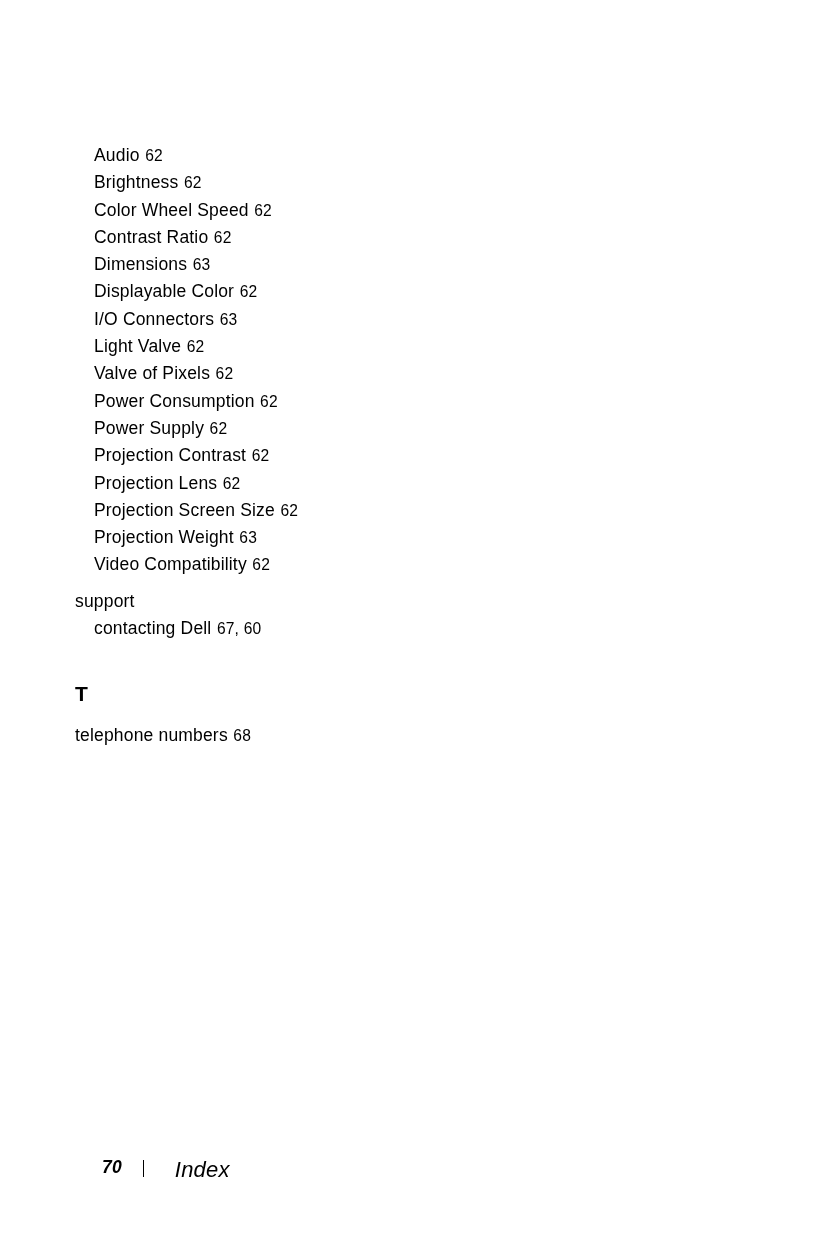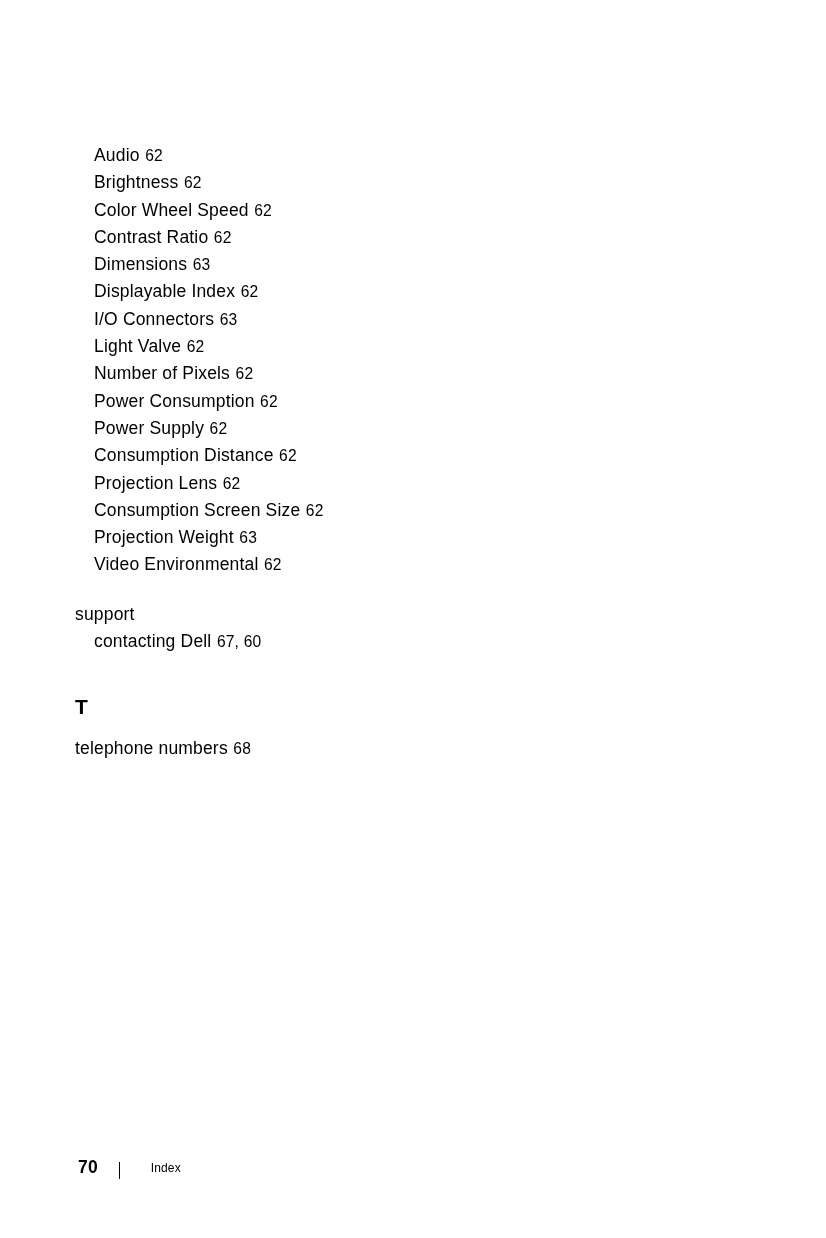--- a/index.html
+++ b/index.html
@@ -51,58 +51,59 @@
   .entry .term {
     font-size: 17.5px;
   }
 
   .entry .pages {
     font-size: 15.6px;
     margin-left: 1px;
   }
 
   .gap-before {
-    margin-top: 22px;
+    margin-top: 9px;
   }
 
   
   .section-letter {
     font-size: 21px;
     font-weight: bold;
     line-height: 1;
     margin-top: 41px;
     margin-bottom: 18px;
     letter-spacing: 0.01em;
   }
 
   
   .footer {
     position: absolute;
-    left: 78px;
+    left: 102px;
     top: 1157px;
     display: flex;
-    align-items: center;
+    align-items: flex-start;
+    font-style: italic;
   }
   .footer-page-number {
     font-size: 17.5px;
     font-weight: bold;
     letter-spacing: 0.01em;
   }
   .footer-separator {
     display: inline-block;
     width: 1px;
     height: 17px;
     background: #000000;
     margin-left: 21px;
     margin-right: 0px;
     position: relative;
     top: 3px;
   }
   .footer-label {
-    font-size: 12px;
+    font-size: 22px;
     margin-left: 31px;
     letter-spacing: 0.01em;
   }
 </style>
 </head>
 <body>
 
 <div class="page">
 
   <div class="index-body">
@@ -116,51 +117,51 @@
     <div class="entry level-2">
       <span class="term">Color Wheel Speed</span><span class="pages"> 62</span>
     </div>
     <div class="entry level-2">
       <span class="term">Contrast Ratio</span><span class="pages"> 62</span>
     </div>
     <div class="entry level-2">
       <span class="term">Dimensions</span><span class="pages"> 63</span>
     </div>
     <div class="entry level-2">
-      <span class="term">Displayable Index</span><span class="pages"> 62</span>
+      <span class="term">Displayable Color</span><span class="pages"> 62</span>
     </div>
     <div class="entry level-2">
       <span class="term">I/O Connectors</span><span class="pages"> 63</span>
     </div>
     <div class="entry level-2">
       <span class="term">Light Valve</span><span class="pages"> 62</span>
     </div>
     <div class="entry level-2">
-      <span class="term">Number of Pixels</span><span class="pages"> 62</span>
+      <span class="term">Valve of Pixels</span><span class="pages"> 62</span>
     </div>
     <div class="entry level-2">
       <span class="term">Power Consumption</span><span class="pages"> 62</span>
     </div>
     <div class="entry level-2">
       <span class="term">Power Supply</span><span class="pages"> 62</span>
     </div>
     <div class="entry level-2">
-      <span class="term">Consumption Distance</span><span class="pages"> 62</span>
+      <span class="term">Projection Contrast</span><span class="pages"> 62</span>
     </div>
     <div class="entry level-2">
       <span class="term">Projection Lens</span><span class="pages"> 62</span>
     </div>
     <div class="entry level-2">
-      <span class="term">Consumption Screen Size</span><span class="pages"> 62</span>
+      <span class="term">Projection Screen Size</span><span class="pages"> 62</span>
     </div>
     <div class="entry level-2">
       <span class="term">Projection Weight</span><span class="pages"> 63</span>
     </div>
     <div class="entry level-2">
-      <span class="term">Video Environmental</span><span class="pages"> 62</span>
+      <span class="term">Video Compatibility</span><span class="pages"> 62</span>
     </div>
 
     <div class="entry level-1 gap-before">
       <span class="term">support</span><span class="pages"></span>
     </div>
     <div class="entry level-2">
       <span class="term">contacting Dell</span><span class="pages"> 67, 60</span>
     </div>
 
     <div class="section-letter">T</div>

